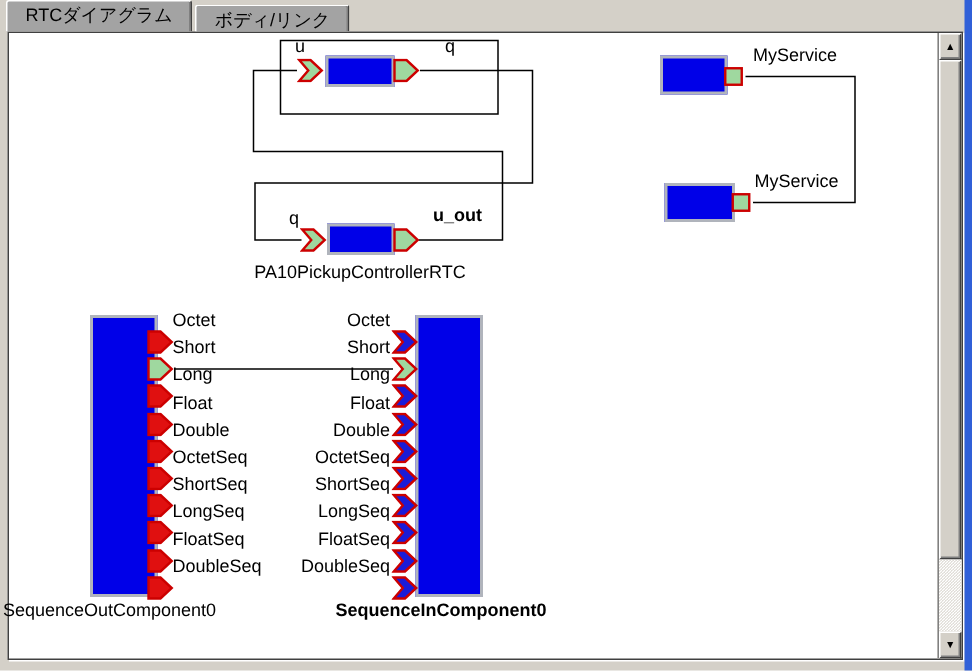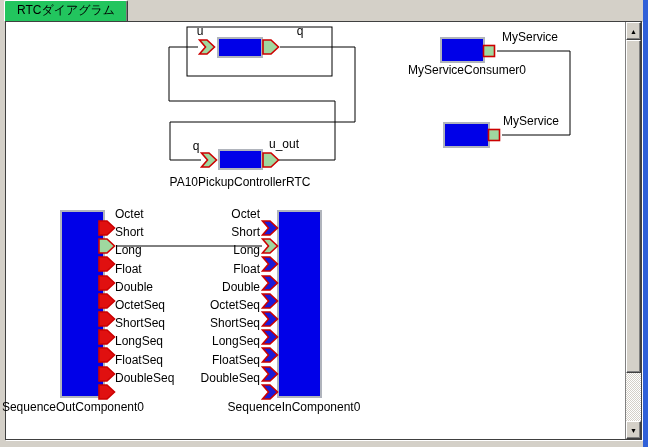--- a/index.html
+++ b/index.html
@@ -5,21 +5,21 @@
   html,body{margin:0;padding:0;}
   body{
     width:648px;height:447px;position:relative;overflow:hidden;
     background:#d4d0c8;
     font-family:"Liberation Sans","DejaVu Sans",sans-serif;
     -webkit-font-smoothing:none;
   }
   
   .tabbar{position:absolute;left:4px;top:0;height:21px;display:flex;align-items:flex-end;z-index:5;}
   .tab{
-    box-sizing:border-box;background:#22c55e;color:#000;font-size:12px;
+    box-sizing:border-box;background:#a3a3a3;color:#000;font-size:12px;
     padding:2px 12px 2px 12px;white-space:nowrap;
     border-top:1px solid #ffffff;border-left:1px solid #ffffff;
     border-right:1px solid #404040;
     box-shadow:inset -1px 0 0 #808080;
     border-top-left-radius:2px;border-top-right-radius:2px;
     margin-right:2px;cursor:default;
   }
   .tab.active{height:21px;line-height:17px;position:relative;z-index:6;padding-top:1px;}
   .tab.inactive{height:18px;line-height:14px;}
   
@@ -64,20 +64,21 @@
   .comp{position:absolute;box-sizing:border-box;border:2px solid #b0b4bc;}
   .lbl{position:absolute;font-size:12px;color:#000;white-space:nowrap;line-height:13px;}
   .port{position:absolute;}
   svg{display:block;}
 </style>
 </head>
 <body>
 
 <div class="tabbar" id="tabbar">
     <div class="tab active">RTCダイアグラム</div>
+    <div class="tab inactive">ボディ/リンク</div>
   </div>
 
 <div class="panel">
   <div class="vscroll">
     <div class="sb-btn sb-up">
       <span>▲</span>
     </div>
     <div class="sb-thumb"></div>
     <div class="sb-track"></div>
     <div class="sb-btn sb-down">
@@ -105,23 +106,22 @@
     <div class="lbl" style="top: 31px; left: 300px; transform: translate(-50%, -50%);">q</div>
     <div class="comp" style="left: 218px; top: 149px; width: 45px; height: 21px; background: rgb(0, 0, 232); border-color: rgb(176, 180, 188);"></div>
     <div class="lbl" style="top: 182px; left: 240px; transform: translate(-50%, -50%);">PA10PickupControllerRTC</div>
     <svg width="18" height="16" class="port" style="left: 200px; top: 152px;">
       <polygon points="1.5,1 9,1 16.5,8 9,15 1.5,15 7.5,8" fill="#9fd89f" stroke="#cc0000" stroke-width="1.6"></polygon>
     </svg>
     <div class="lbl" style="top: 146px; left: 196px; transform: translate(-50%, -50%);">q</div>
     <svg width="18" height="16" class="port" style="left: 262px; top: 152px;">
       <polygon points="1,1 9,1 16.5,8 9,15 1,15" fill="#9fd89f" stroke="#cc0000" stroke-width="1.6"></polygon>
     </svg>
-    <div class="lbl" style="top: 144px; left: 284px; transform: translate(-50%, -50%);">u_out</div>
+    <div class="lbl" style="top: 144px; left: 305px; transform: translate(-50%, -50%); font-weight: bold;">u_out</div>
     <div class="comp" style="left: 440px; top: 37px; width: 45px; height: 26px; background: rgb(0, 0, 232); border-color: rgb(176, 180, 188);"></div>
-    <div class="lbl" style="top: 70px; left: 467px; transform: translate(-50%, -50%);">MyServiceConsumer0</div>
     <svg width="18" height="16" class="port" style="left: 481px; top: 43px;">
       <rect x="2.5" y="2.5" width="11" height="11" fill="#9fd89f" stroke="#cc0000" stroke-width="1.6"></rect>
     </svg>
     <div class="lbl" style="top: 37px; left: 530px; transform: translate(-50%, -50%);">MyService</div>
     <div class="comp" style="left: 443px; top: 122px; width: 47px; height: 26px; background: rgb(0, 0, 232); border-color: rgb(176, 180, 188);"></div>
     <svg width="18" height="16" class="port" style="left: 486px; top: 127px;">
       <rect x="2.5" y="2.5" width="11" height="11" fill="#9fd89f" stroke="#cc0000" stroke-width="1.6"></rect>
     </svg>
     <div class="lbl" style="top: 121px; left: 531px; transform: translate(-50%, -50%);">MyService</div>
     <div class="comp" style="left: 60px; top: 210px; width: 45px; height: 188px; background: rgb(0, 0, 232); border-color: rgb(176, 180, 188);"></div>
@@ -160,21 +160,21 @@
     <div class="lbl" style="top: 341px; left: 115px; transform: translate(0px, -50%);">LongSeq</div>
     <svg width="18" height="16" class="port" style="left: 98px; top: 366px;">
       <polygon points="1,1 9,1 16.5,8 9,15 1,15" fill="#e01010" stroke="#cc0000" stroke-width="1.6"></polygon>
     </svg>
     <div class="lbl" style="top: 360px; left: 115px; transform: translate(0px, -50%);">FloatSeq</div>
     <svg width="18" height="16" class="port" style="left: 98px; top: 384px;">
       <polygon points="1,1 9,1 16.5,8 9,15 1,15" fill="#e01010" stroke="#cc0000" stroke-width="1.6"></polygon>
     </svg>
     <div class="lbl" style="top: 378px; left: 115px; transform: translate(0px, -50%);">DoubleSeq</div>
     <div class="comp" style="left: 277px; top: 210px; width: 45px; height: 188px; background: rgb(0, 0, 232); border-color: rgb(176, 180, 188);"></div>
-    <div class="lbl" style="top: 407px; left: 294px; transform: translate(-50%, -50%);">SequenceInComponent0</div>
+    <div class="lbl" style="top: 407px; left: 294px; transform: translate(-50%, -50%); font-weight: bold;">SequenceInComponent0</div>
     <svg width="18" height="16" class="port" style="left: 261px; top: 220px;">
       <polygon points="1.5,1 9,1 16.5,8 9,15 1.5,15 7.5,8" fill="#1b1bd8" stroke="#cc0000" stroke-width="1.6"></polygon>
     </svg>
     <div class="lbl" style="top: 214px; left: 260px; transform: translate(-100%, -50%);">Octet</div>
     <svg width="18" height="16" class="port" style="left: 261px; top: 238px;">
       <polygon points="1.5,1 9,1 16.5,8 9,15 1.5,15 7.5,8" fill="#9fd89f" stroke="#cc0000" stroke-width="1.6"></polygon>
     </svg>
     <div class="lbl" style="top: 232px; left: 260px; transform: translate(-100%, -50%);">Short</div>
     <svg width="18" height="16" class="port" style="left: 261px; top: 256px;">
       <polygon points="1.5,1 9,1 16.5,8 9,15 1.5,15 7.5,8" fill="#1b1bd8" stroke="#cc0000" stroke-width="1.6"></polygon>

